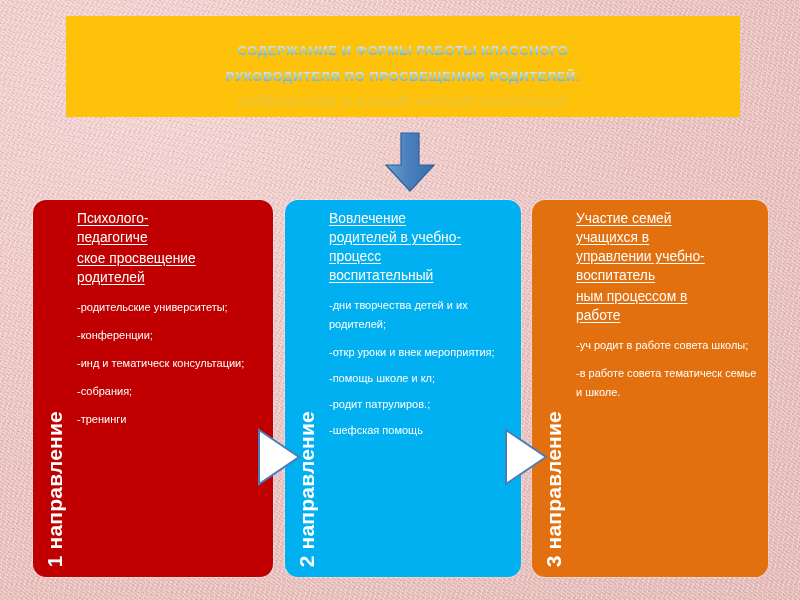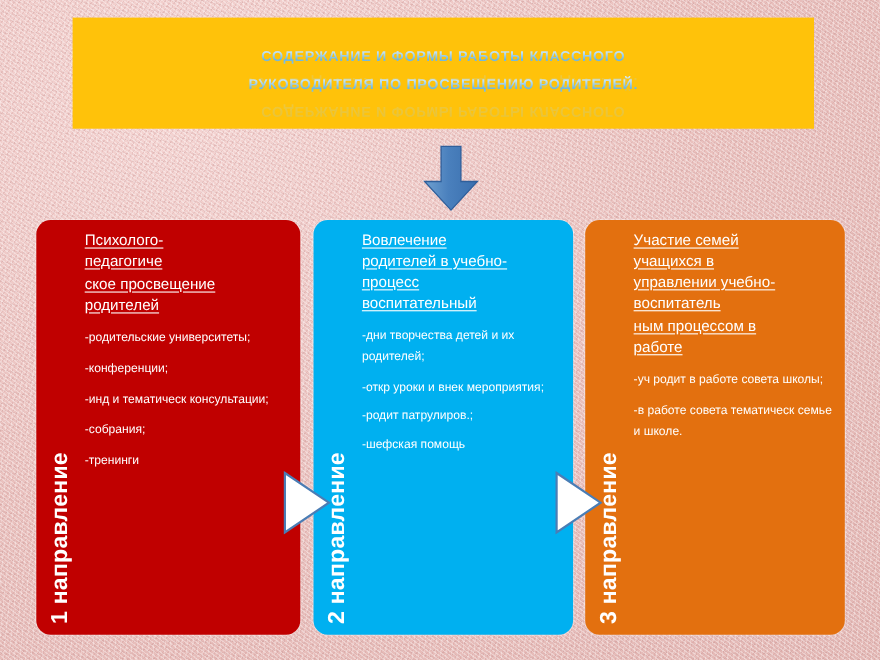--- a/index.html
+++ b/index.html
@@ -216,20 +216,21 @@
   </div>
   <div class="col-body">
     <div class="heading-block">
       <span class="hl">Вовлечение</span>
       <span class="hl">родителей в учебно-</span>
       <span class="hl">процесс</span>
       <span class="hl">воспитательный</span>
     </div>
     <div class="bullet">-дни творчества детей и их родителей;</div>
     <div class="bullet">-откр уроки и внек мероприятия;</div>
+    <div class="bullet tight">-помощь школе и кл;</div>
     <div class="bullet tight">-родит патрулиров.;</div>
     <div class="bullet tight">-шефская помощь</div>
   </div>
 </div>
 
 <div class="column" id="column-3">
   <div class="vertical-label">
     <span>3 направление</span>
   </div>
   <div class="col-body">

